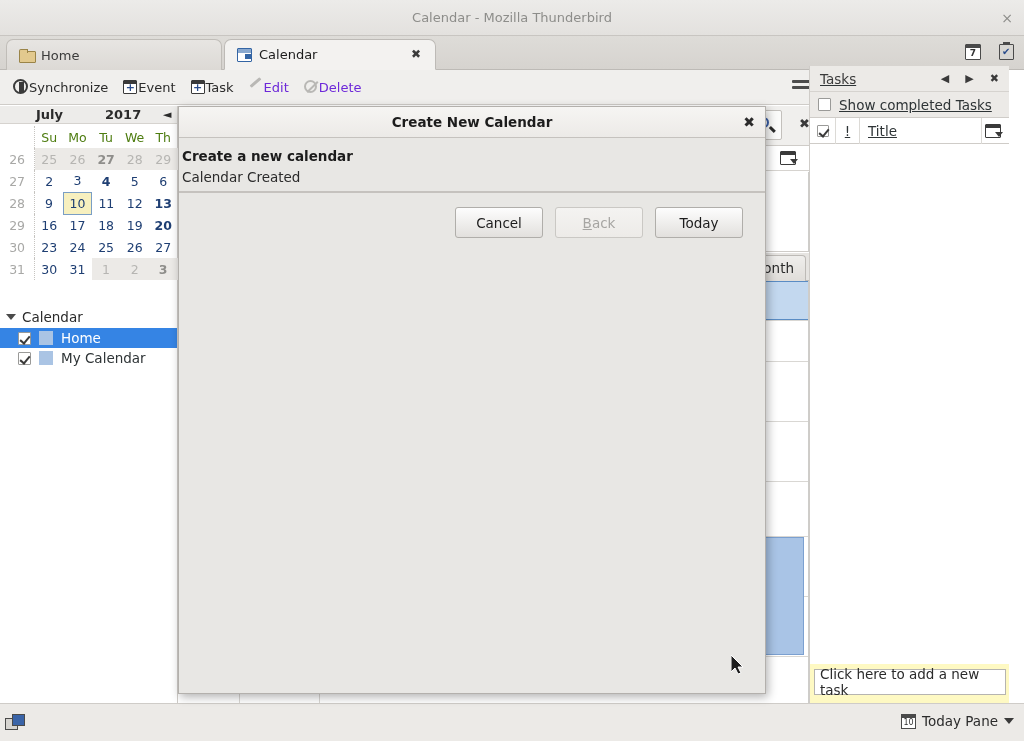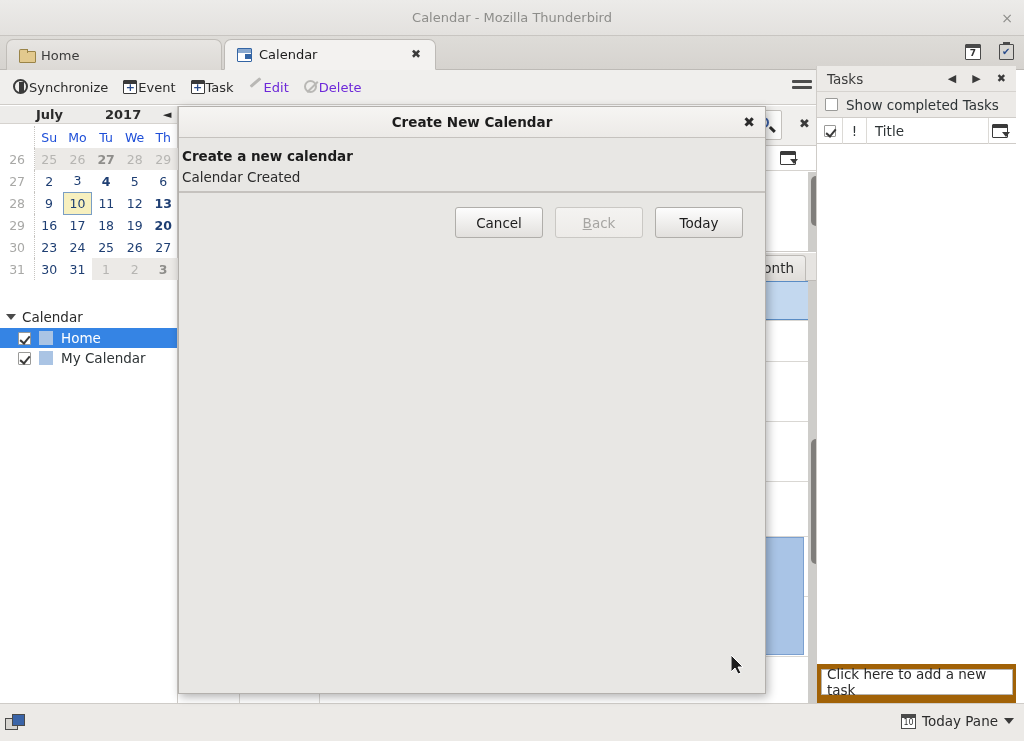--- a/index.html
+++ b/index.html
@@ -180,21 +180,21 @@
     color: #2b2b2b; position: relative;
   }
   .mini-month { position:absolute; left: 36px; }
   .mini-year  { position:absolute; left: 105px; }
   .mini-prev  { position:absolute; left: 163px; font-size: 11px; cursor:pointer; }
   table.mini { border-collapse: collapse; width: 178px; margin-top: 2px; }
   table.mini td, table.mini th {
     width: 28px; height: 22px; text-align: center; font-size: 12.5px;
     font-weight: normal; padding: 0;
   }
-  table.mini th { color: #1d4ed8; font-weight: normal; }
+  table.mini th { color: #4d7c0f; font-weight: normal; }
   table.mini td.wk, table.mini th.wk {
     color: #a8a8a6; width: 34px; border-right: 1px dotted #c6c4c0;
   }
   td.cur { color:#1f3f73; }
   td.cur.bold { font-weight: bold; }
   td.oth { color:#b6b5b2; background:#eceae7; }
   td.oth.bold { font-weight:bold; color:#8f8e8b; }
   td.today {
     background:#f7f0bf; border:1px solid #7a9ec4; font-weight:bold; color:#1f3f73;
   }
@@ -299,22 +299,22 @@
   .scroll-v2 {
     position:absolute;right:0;top:175px;width:16px;height:422px;background:#cecdca;
   }
   .scroll-v2 .thumb{
     position:absolute;left:3px;top:158px;width:10px;height:125px;
     background:#807e7b;border-radius:5px;
   }
 
   
   .taskspanel {
-    position:absolute; right:8px; top:66px; width:200px; height:637px;
-    background:#a16207; border-left:1px solid #cfccc8;
+    position:absolute; right:15px; top:66px; width:200px; height:637px;
+    background:#fef9c3; border-left:1px solid #cfccc8;text-decoration:underline;
   }
   .tasks-hd {
     height:26px; background:#eceae7; border-bottom:1px solid #d6d3cf;
     display:flex; align-items:center; padding-left:10px; font-size:13.5px;
     color:#3a3a3a; position:relative;
   }
   .tasks-hd .nav {
     position:absolute; display:flex; gap:16px; right:10px; align-items:center;
   }
   .tnav { font-size:11px; color:#3a3a3a; cursor:pointer; }

